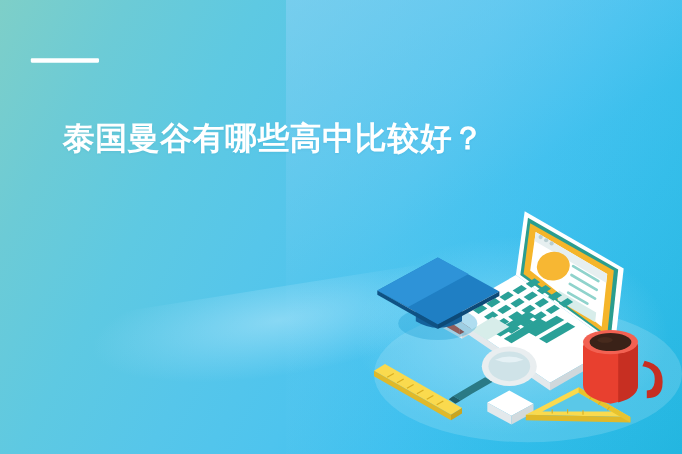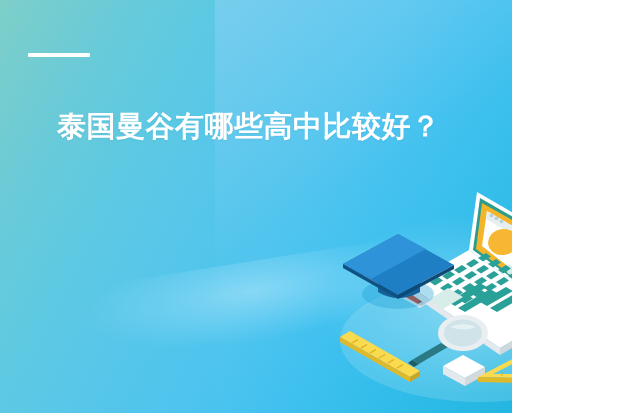--- a/index.html
+++ b/index.html
@@ -5,21 +5,21 @@
   html, body {
     margin: 0;
     padding: 0;
     background: #ffffff;
   }
   body {
     font-family: "Liberation Sans", "DejaVu Sans", sans-serif;
   }
   #banner {
     position: relative;
-    width: 512px;
+    width: 620px;
     height: 413px;
     overflow: hidden;
     background: linear-gradient(118deg,
         #7ecfc8 0%,
         #6ccbd6 14%,
         #5ec9e2 28%,
         #56c6ea 42%,
         #4ec4ee 55%,
         #3ec0ef 68%,
         #2fbce9 82%,

